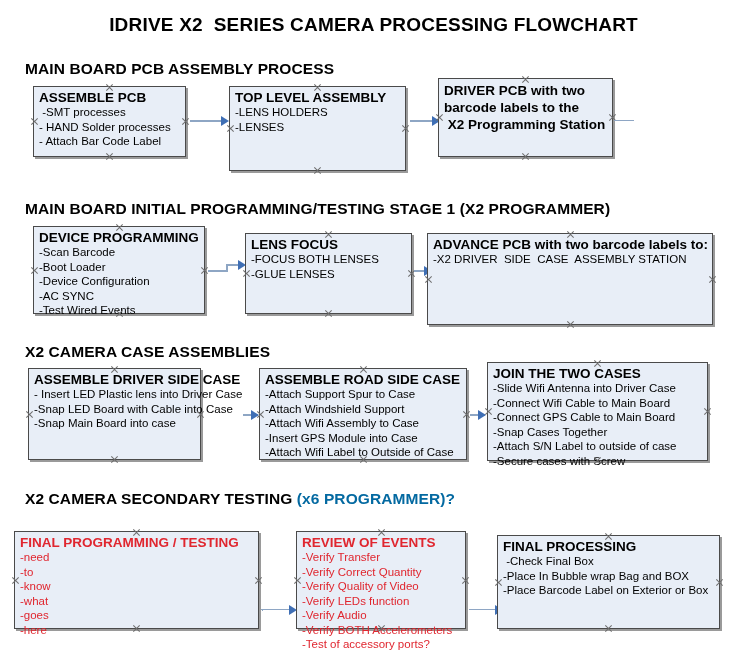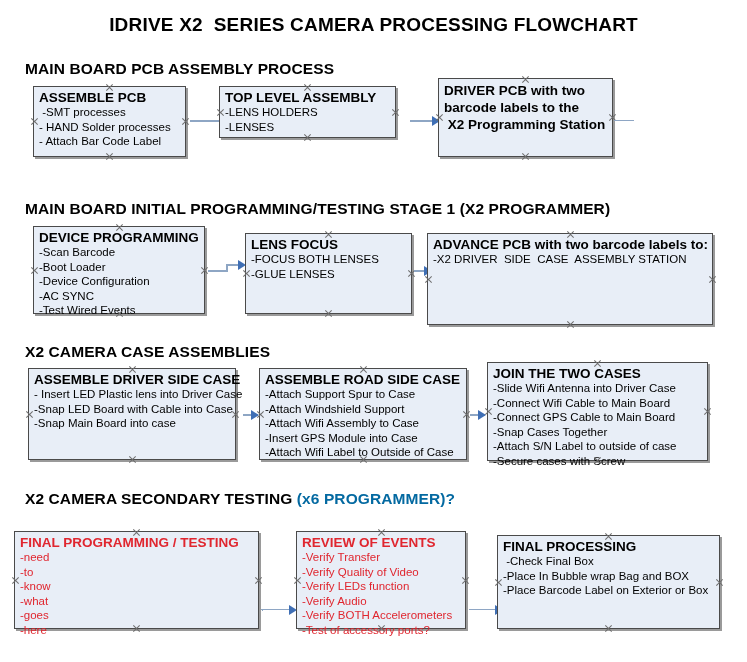--- a/index.html
+++ b/index.html
@@ -139,21 +139,21 @@
     </div>
     <span class="handle" style="left:50%; top:0;"></span>
     <span class="handle" style="left:50%; top:100%;"></span>
     <span class="handle" style="left:0; top:50%;"></span>
     <span class="handle" style="left:100%; top:50%;"></span>
   </div>
 
   <div class="conn-line" style="left:190px; top:120px; width:34px;"></div>
   <div class="conn-head" style="left:221px; top:116px;"></div>
 
-  <div class="node" style="left:219px; top:86px; width:177px; height:52px;">
+  <div class="node" style="left:229px; top:86px; width:177px; height:85px;">
     <div class="node-body">
       <span class="node-title">TOP LEVEL ASSEMBLY</span>
       <span class="node-line">-LENS HOLDERS</span>
       <span class="node-line">-LENSES</span>
     </div>
     <span class="handle" style="left:50%; top:0;"></span>
     <span class="handle" style="left:50%; top:100%;"></span>
     <span class="handle" style="left:0; top:50%;"></span>
     <span class="handle" style="left:100%; top:50%;"></span>
   </div>
@@ -217,21 +217,21 @@
       <span class="node-line">-X2 DRIVER  SIDE  CASE  ASSEMBLY STATION</span>
     </div>
     <span class="handle" style="left:50%; top:0;"></span>
     <span class="handle" style="left:50%; top:100%;"></span>
     <span class="handle" style="left:0; top:50%;"></span>
     <span class="handle" style="left:100%; top:50%;"></span>
   </div>
 
   <div class="section-title" style="left:25px; top:343px;">X2 CAMERA CASE ASSEMBLIES</div>
 
-  <div class="node" style="left:28px; top:368px; width:208px; height:92px;">
+  <div class="node" style="left:28px; top:368px; width:173px; height:92px;">
     <div class="node-body">
       <span class="node-title">ASSEMBLE DRIVER SIDE CASE</span>
       <span class="node-line">- Insert LED Plastic lens into Driver Case</span>
       <span class="node-line">-Snap LED Board with Cable into Case</span>
       <span class="node-line">-Snap Main Board into case</span>
     </div>
     <span class="handle" style="left:50%; top:0;"></span>
     <span class="handle" style="left:50%; top:100%;"></span>
     <span class="handle" style="left:0; top:50%;"></span>
     <span class="handle" style="left:100%; top:50%;"></span>
@@ -293,20 +293,21 @@
   </div>
 
   <div class="conn-line" style="left:262px; top:609px; width:1px;"></div>
   <div class="conn-line" style="left:261px; top:609px; width:32px; height:1px;"></div>
   <div class="conn-head" style="left:289px; top:605px;"></div>
 
   <div class="node red" style="left:296px; top:531px; width:170px; height:98px;">
     <div class="node-body">
       <span class="node-title">REVIEW OF EVENTS</span>
       <span class="node-line">-Verify Transfer</span>
+      <span class="node-line">-Verify Correct Quantity</span>
       <span class="node-line">-Verify Quality of Video</span>
       <span class="node-line">-Verify LEDs function</span>
       <span class="node-line">-Verify Audio</span>
       <span class="node-line">-Verify BOTH Accelerometers</span>
       <span class="node-line">-Test of accessory ports?</span>
     </div>
     <span class="handle" style="left:50%; top:0;"></span>
     <span class="handle" style="left:50%; top:100%;"></span>
     <span class="handle" style="left:0; top:50%;"></span>
     <span class="handle" style="left:100%; top:50%;"></span>

